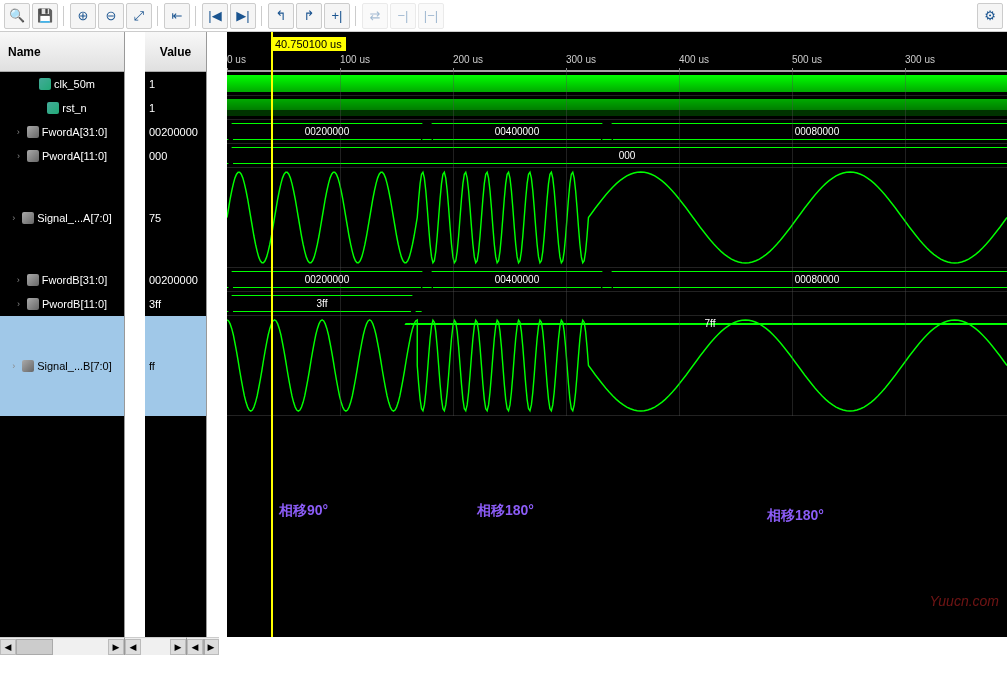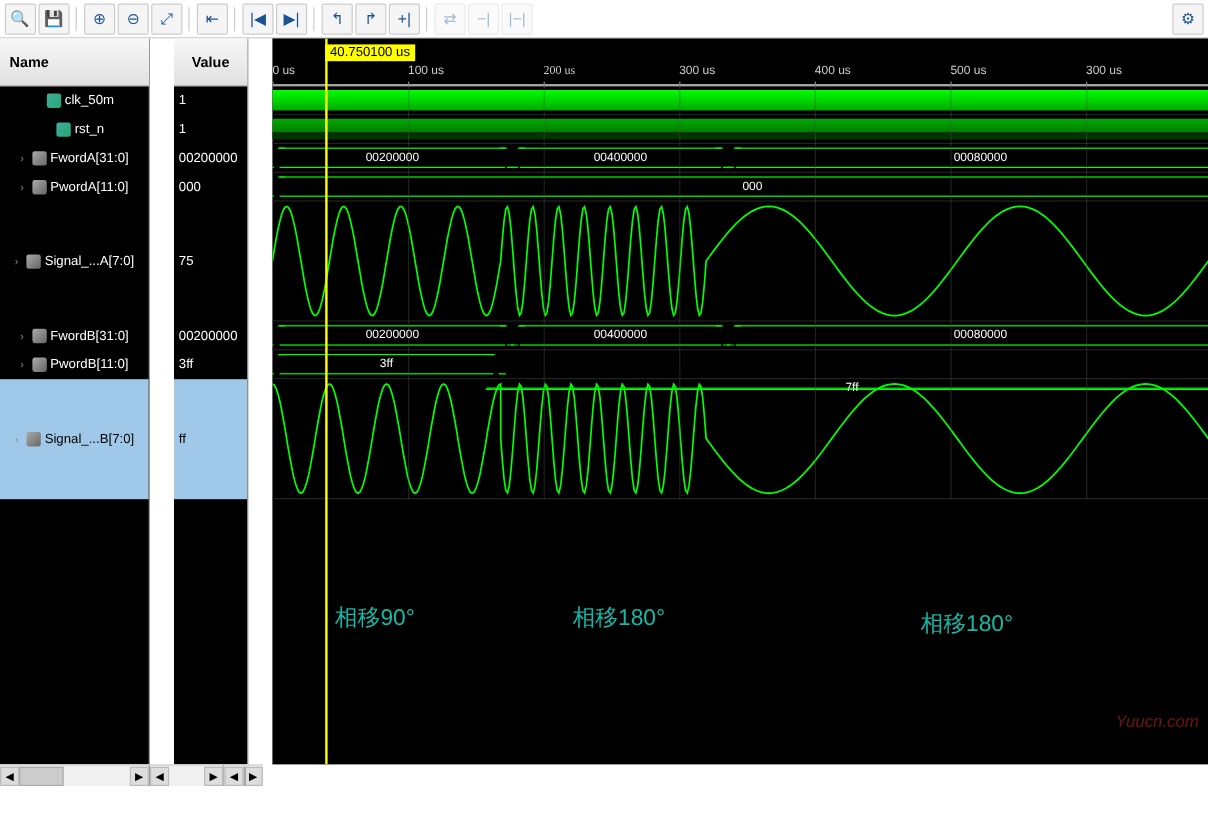--- a/index.html
+++ b/index.html
@@ -38,21 +38,21 @@
 .rst-fill { position: absolute; left: 0; right: 0; top: 3px; bottom: 3px; background: linear-gradient(#0a0, #060); }
 .rst-pulse { position: absolute; left: 0; right: 0; bottom: 3px; height: 6px; background: #030; }
 .bus-seg { position: absolute; top: 3px; bottom: 3px; display: flex; align-items: center; justify-content: center; color: #fff; font-size: 10px; }
 .bus-seg::before, .bus-seg::after { content: ''; position: absolute; top: 0; bottom: 0; width: 6px; }
 .bus-seg::before { left: 0; border-top: 1px solid #0f0; border-bottom: 1px solid #0f0; transform: skewX(-30deg); }
 .bus-seg::after { right: 0; border-top: 1px solid #0f0; border-bottom: 1px solid #0f0; transform: skewX(30deg); }
 .bus-mid { position: absolute; left: 6px; right: 6px; top: 0; bottom: 0; border-top: 1px solid #0f0; border-bottom: 1px solid #0f0; }
 svg.sine { position: absolute; left: 0; top: 0; width: 100%; height: 100%; }
 svg.sine path { stroke: #0f0; stroke-width: 1.5; fill: none; }
 .grid-line { position: absolute; top: 0; bottom: 0; width: 1px; background: rgba(80,80,80,0.4); }
-.annotation { position: absolute; color: #14b8a6; font-size: 19px; z-index: 6; }
+.annotation { position: absolute; color: #8b5cf6; font-size: 14px; z-index: 6; font-weight: bold; }
 .watermark { position: absolute; right: 8px; bottom: 28px; color: rgba(220,40,40,0.5); font-size: 14px; font-style: italic; }
 .hscroll { height: 18px; background: #eee; border-top: 1px solid #ccc; display: flex; align-items: center; }
 .hscroll-left, .hscroll-right { width: 16px; height: 16px; background: #ddd; border: 1px solid #bbb; display: flex; align-items: center; justify-content: center; font-size: 9px; cursor: pointer; }
 .hscroll-track { flex: 1; height: 16px; background: #f0f0f0; position: relative; }
 .hscroll-thumb { position: absolute; left: 0; width: 40%; top: 0; bottom: 0; background: #ccc; border: 1px solid #aaa; }
 .bottom-scrolls { display: flex; }
 .bottom-scrolls .hscroll { flex: 0 0 auto; }
 .bs1 { width: 125px; border-right: 1px solid #999; }
 .bs2 { width: 62px; border-right: 1px solid #999; }
 .bs3 { flex: 1; }
@@ -158,21 +158,21 @@
           <span>ff</span>
         </div>
       </div>
   </div>
   <div class="wave-area">
     <div class="cursor-label">40.750100 us</div>
     <div class="cursor-line"></div>
     <div class="timescale" id="timescale">
         <div class="tick" style="left: 0px;">0 us</div>
         <div class="tick" style="left: 113px;">100 us</div>
-        <div class="tick" style="left: 226px; font-family: Liberation Serif, serif;">200 us</div>
+        <div class="tick" style="left: 226px;">200 us</div>
         <div class="tick" style="left: 339px;">300 us</div>
         <div class="tick" style="left: 452px;">400 us</div>
         <div class="tick" style="left: 565px;">500 us</div>
         <div class="tick" style="left: 678px;">300 us</div>
       </div>
     <div class="wave-body" id="wave-body">
         <div class="wave-row h24">
           <div class="clk-fill"></div>
         </div>
         <div class="wave-row h24">

